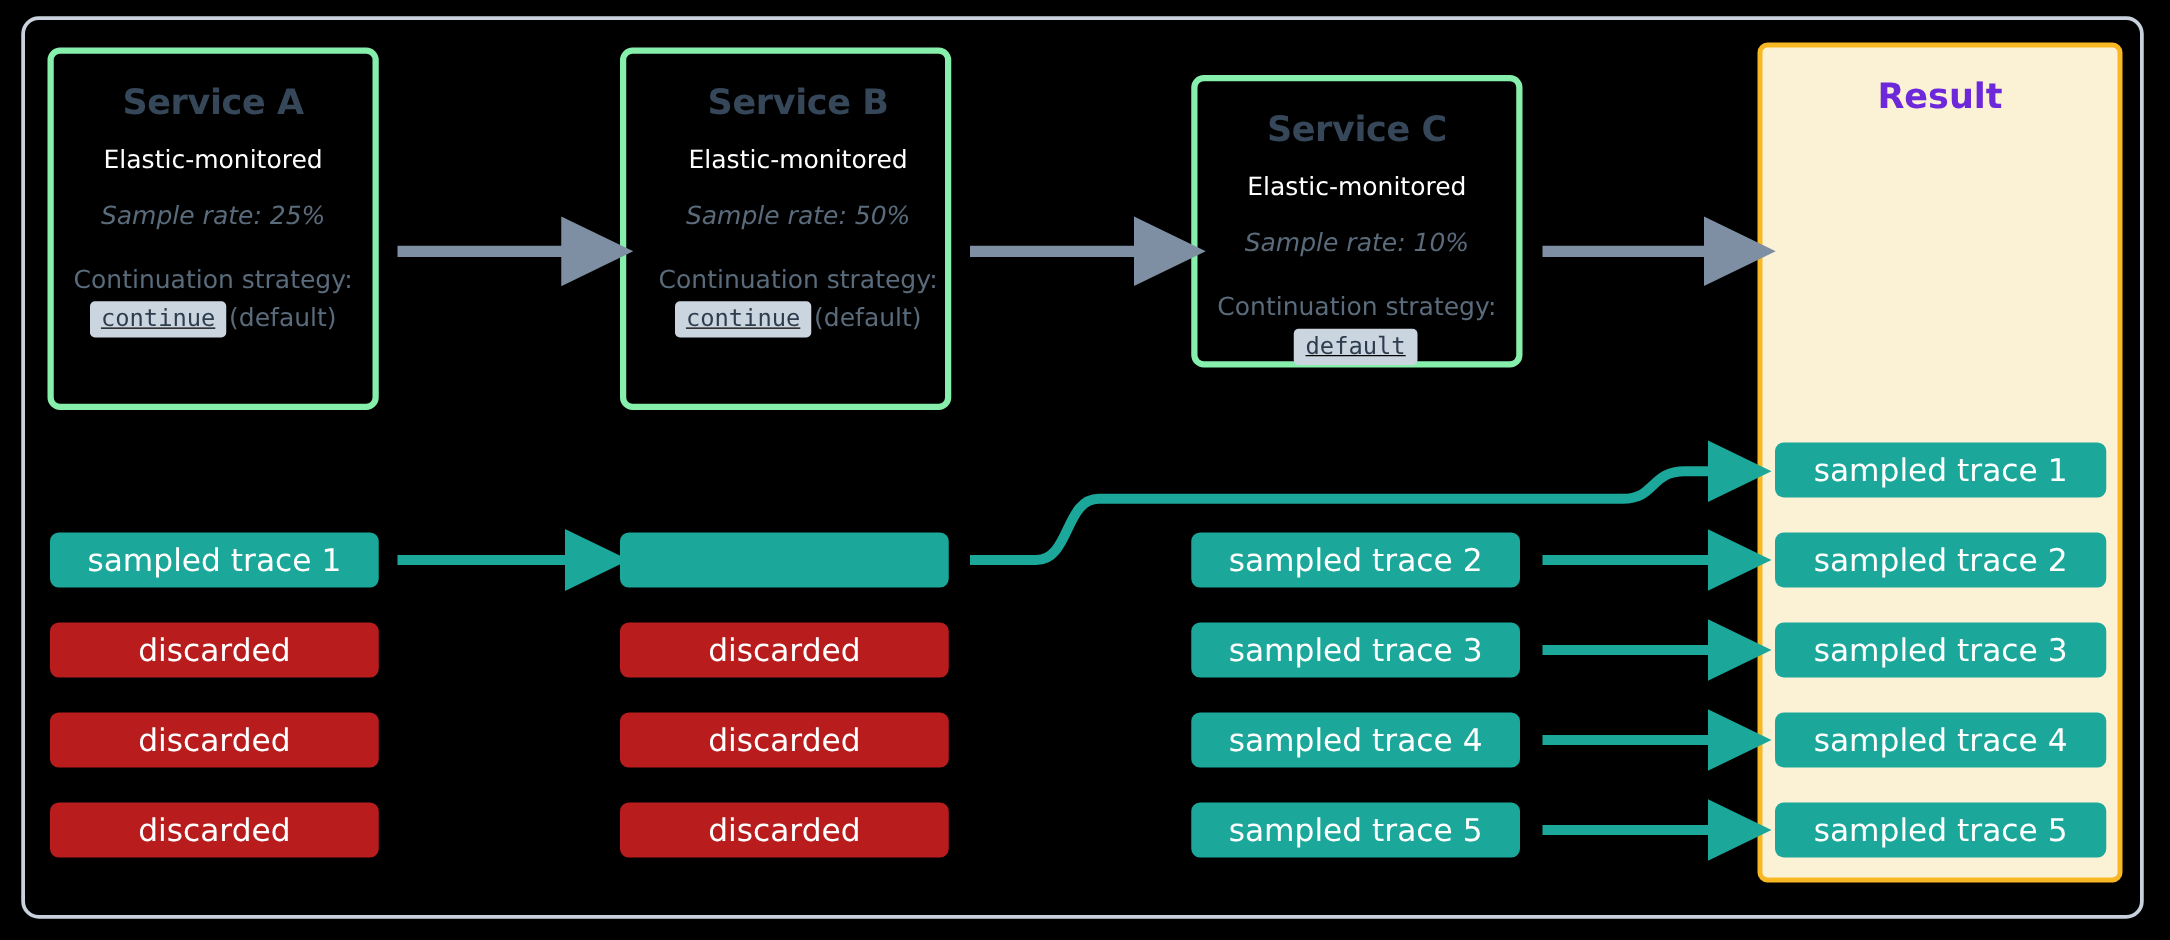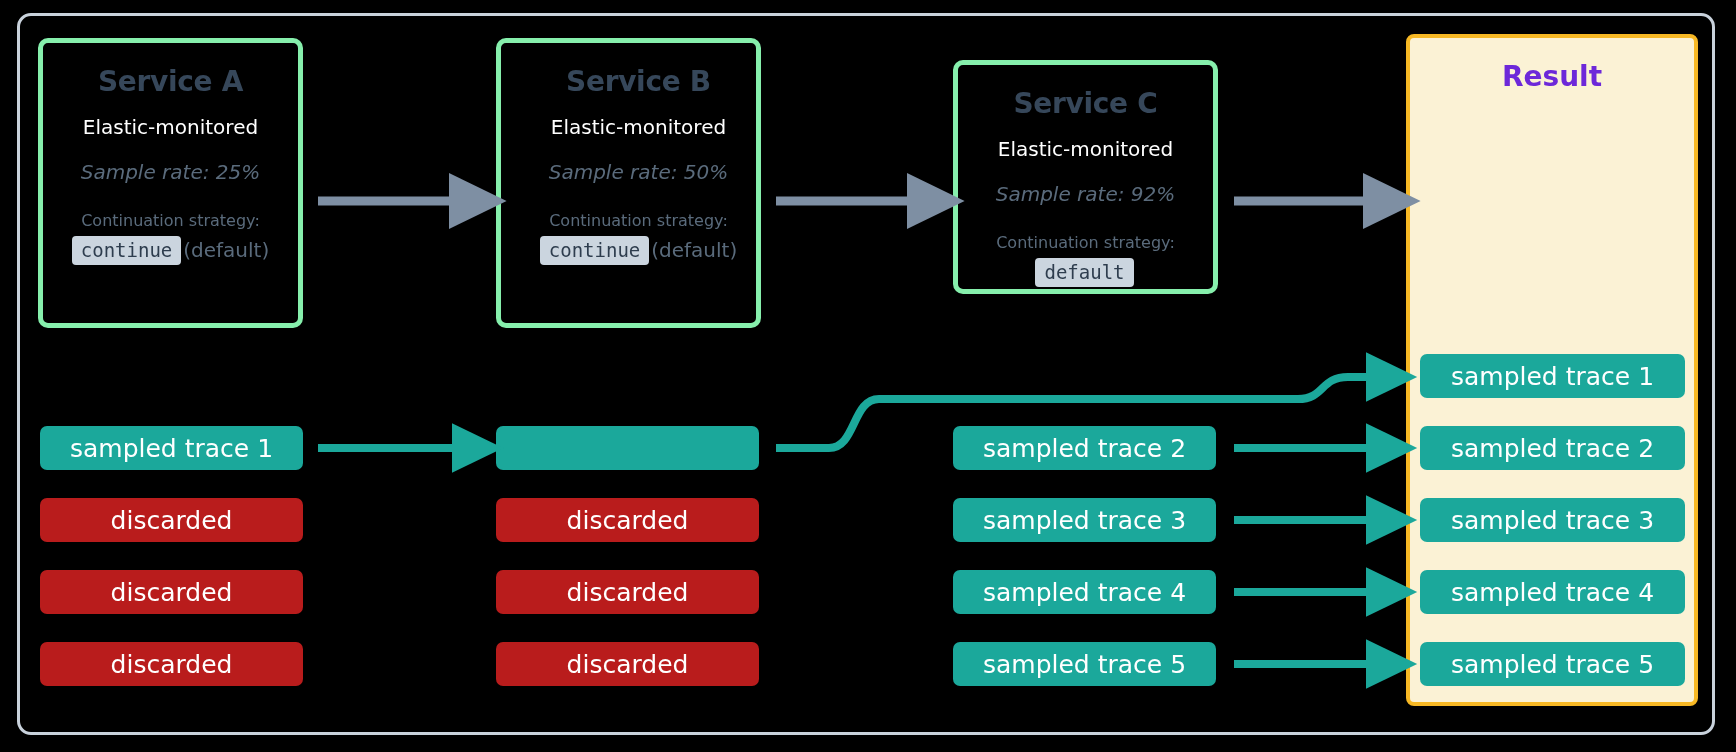--- a/index.html
+++ b/index.html
@@ -57,31 +57,32 @@
     line-height: 1.15;
   }
   .service-rate {
     font-size: 20px;
     color: #5A6B7C;
     margin-bottom: 26px;
     line-height: 1.15;
     font-style: italic;
   }
   .service-strategy-label {
-    font-size: 16px;
+    font-size: 20px;
     color: #5A6B7C;
     text-align: center;
     line-height: 1.35;
     margin-bottom: 4px;
   }
   .strategy-row {
     display: flex;
     align-items: baseline;
     justify-content: flex-end;
     gap: 2px;
+    text-decoration: underline;
   }
   .code-badge {
     display: inline-block;
     background: #CBD5DF;
     color: #2E3D4E;
     font-family: "DejaVu Sans Mono", "Liberation Mono", monospace;
     font-size: 19px;
     padding: 3px 9px 4px 9px;
     border-radius: 4px;
     letter-spacing: 0px;
@@ -165,21 +166,21 @@
     <div class="service-strategy-label">Continuation strategy:</div>
     <div class="strategy-row">
       <span class="code-badge">continue</span>
       <span class="default-note">(default)</span>
     </div>
   </div>
 
   <div class="service-card" style="left:953px; top:38px; width:265px; height:234px;margin-top:22px;">
     <div class="service-title">Service C</div>
     <div class="service-sub">Elastic-monitored</div>
-    <div class="service-rate">Sample rate: 92%</div>
+    <div class="service-rate">Sample rate: 10%</div>
     <div class="service-strategy-label">Continuation strategy:</div>
     <div class="strategy-row">
       <span class="code-badge">default</span>
       <span class="default-note"></span>
     </div>
   </div>
 
   <div id="result-card">
     <div id="result-title">Result</div>
   </div>

